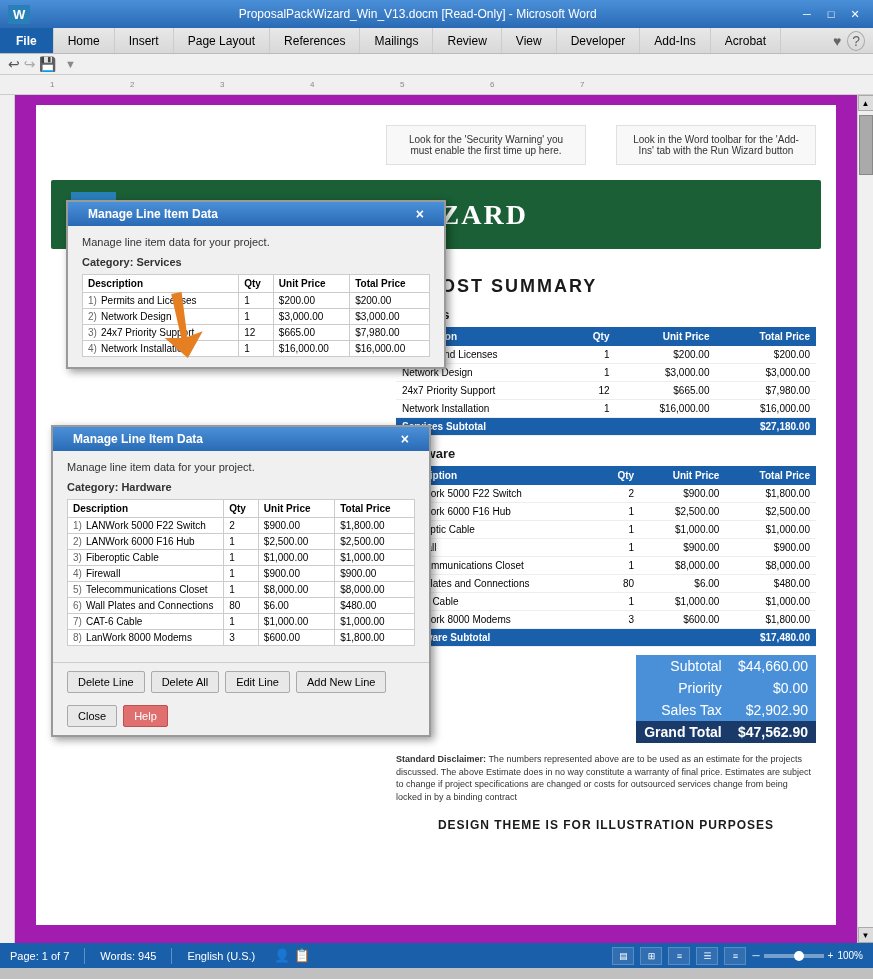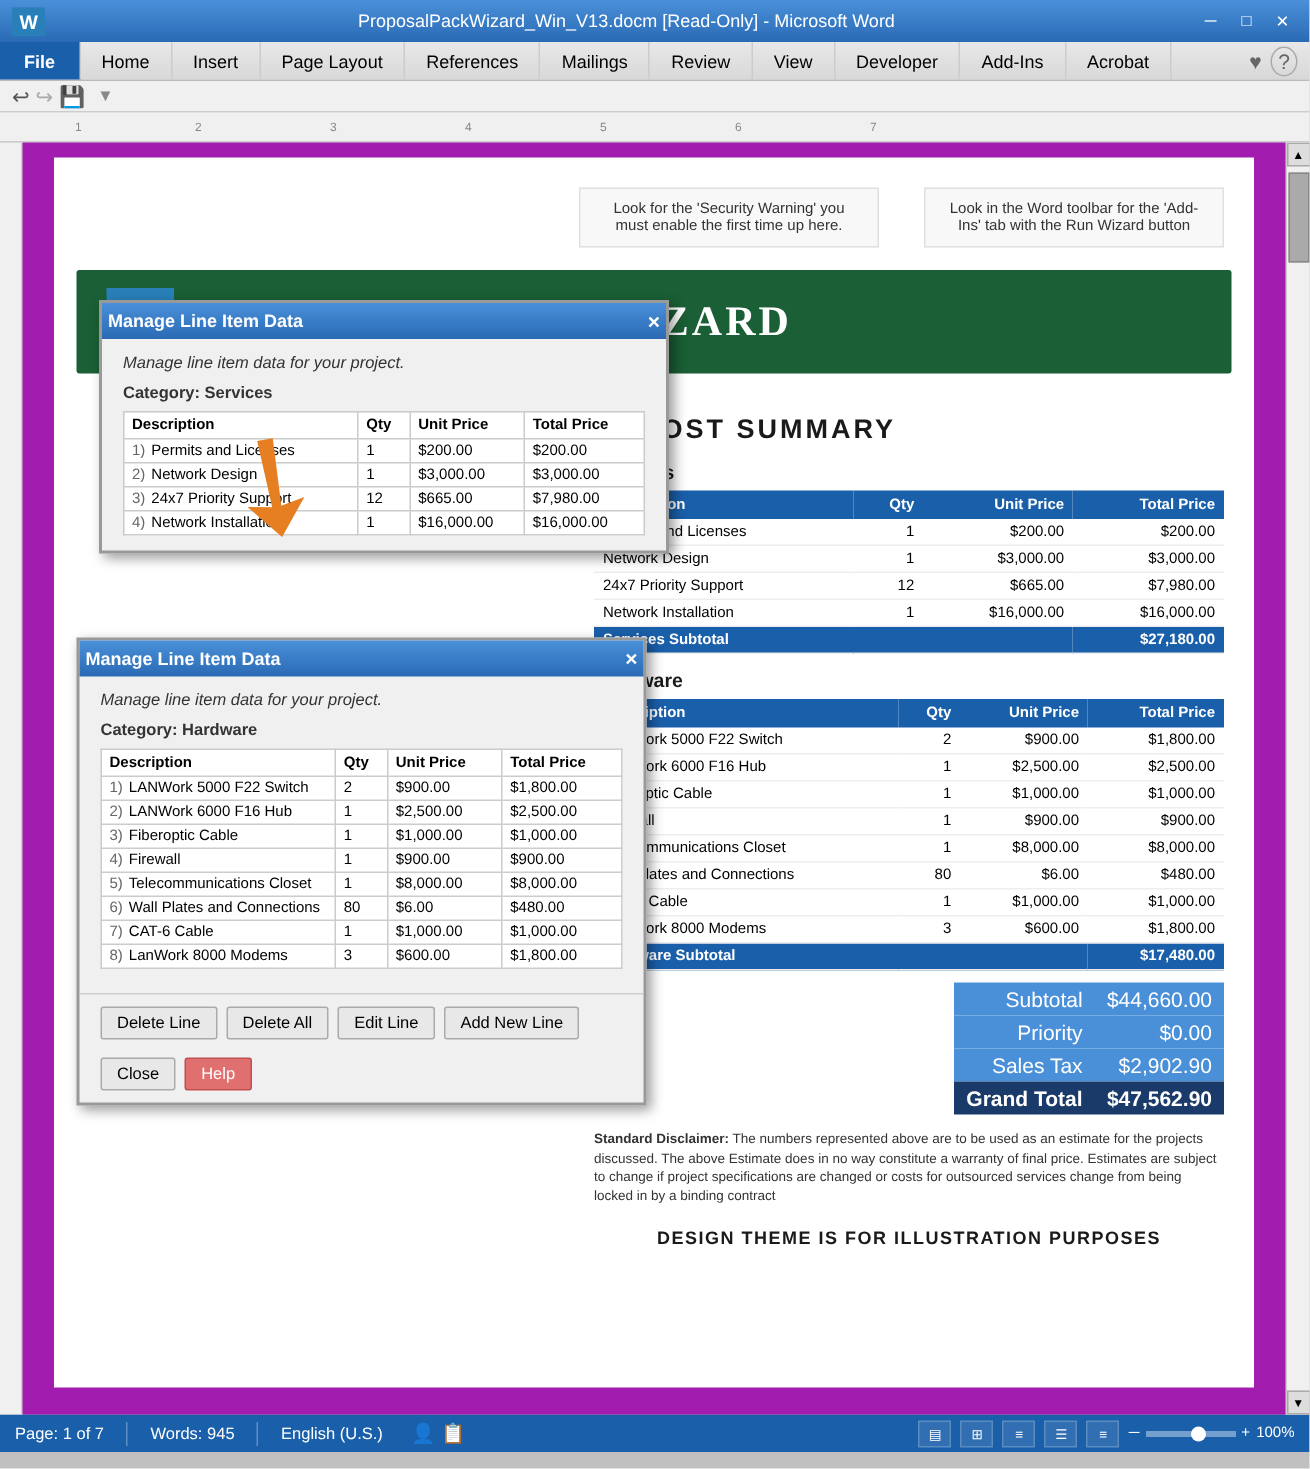--- a/index.html
+++ b/index.html
@@ -63,30 +63,30 @@
       width: 380px;
       background: #f0f0f0;
       border: 2px solid #999;
       box-shadow: 3px 3px 8px rgba(0,0,0,0.4);
       z-index: 19;
     }
 
     .dialog-titlebar {
       background: linear-gradient(to bottom, #4a90d9, #2a6ab5);
       color: white;
-      padding: 4px 4px;
+      padding: 4px 20px;
       display: flex;
       justify-content: space-between;
       align-items: center;
       font-size: 12px;
       font-weight: bold;
     }
     .dialog-close { cursor: pointer; font-size: 14px; font-weight: bold; color: white; }
     .dialog-body { padding: 10px 14px; }
-    .dialog-subtitle { font-size: 11px; color: #333; margin-bottom: 8px; font-style: italic; }
+    .dialog-subtitle { font-size: 11px; color: #333; margin-bottom: 8px; }
     .category-label { font-size: 11px; font-weight: bold; color: #333; margin-bottom: 6px; }
 
     
     .dialog-table { width: 100%; border-collapse: collapse; font-size: 10px; }
     .dialog-table th { background: white; border: 1px solid #ccc; padding: 3px 5px; text-align: left; font-weight: bold; }
     .dialog-table td { border: 1px solid #ccc; padding: 2px 5px; background: white; margin-top: 27px; }
 
     
     .dialog-buttons { display: flex; gap: 6px; padding: 8px 14px; border-top: 1px solid #ccc; margin-top: 6px; flex-wrap: wrap; }
     .dialog-btn { padding: 4px 10px; font-size: 11px; border: 1px solid #aaa; background: #e8e8e8; cursor: pointer; border-radius: 2px; }

